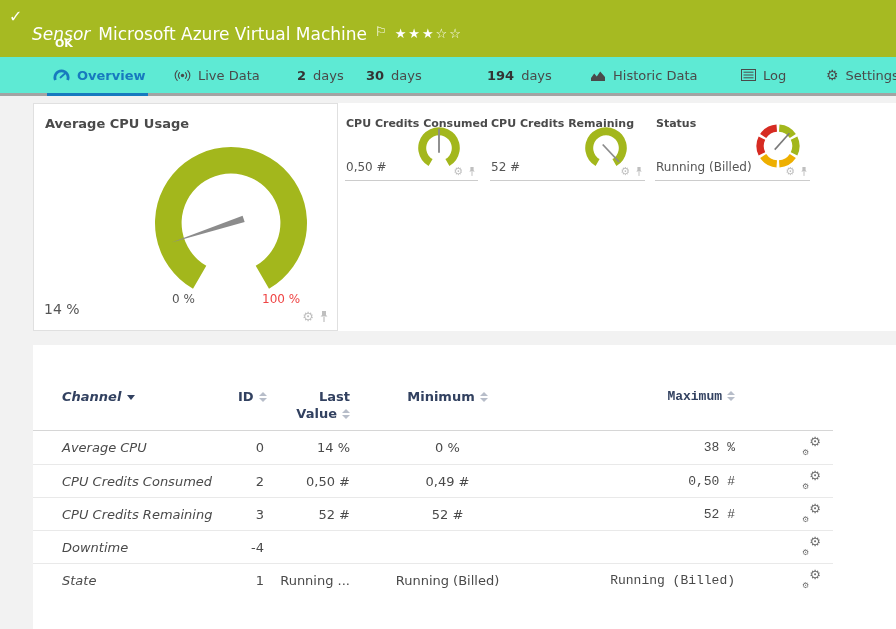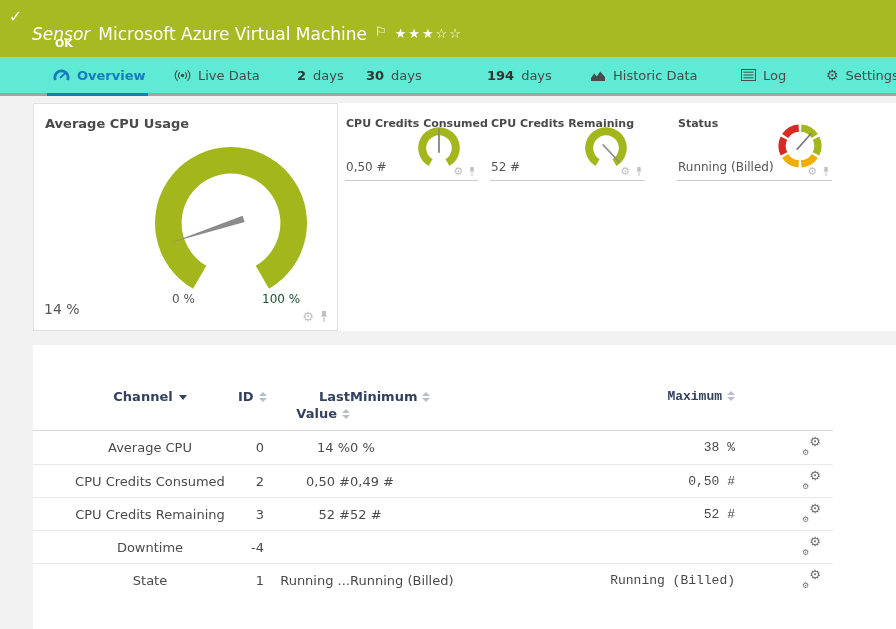--- a/index.html
+++ b/index.html
@@ -29,44 +29,44 @@
   
   .card { position:absolute; left:33px; width:863px; background:#fff; }
   .top-card { top:103px; height:228px; }
   .table-card { top:345px; height:284px; }
 
   
   .bigpanel { position:absolute; left:0; top:0; width:305px; height:228px; border:1px solid #E0E0E0; background:#fff; }
   .bigpanel .ptitle { position:absolute; left:11px; top:12px; font-size:13px; font-weight:700; color:#4A4A4A; }
   .biggauge { position:absolute; left:102px; top:24px; }
   .scale-min { position:absolute; left:138px; top:188px; font-size:12px; color:#555; }
-  .scale-max { position:absolute; left:228px; top:188px; font-size:12px; color:#14532d; }
+  .scale-max { position:absolute; left:228px; top:188px; font-size:12px; color:#ef4444; }
   .bigvalue { position:absolute; left:10px; top:197px; font-size:14px; color:#555; }
   .panel-icons { position:absolute; display:flex; align-items:center; gap:5px; }
   .bigpanel .panel-icons { right:8px; bottom:7px; }
   .gearsm { font-style:normal; font-size:13px; color:#BFBFBF; line-height:1; cursor:pointer; }
 
   
   .mini { position:absolute; top:8px; height:70px; border-bottom:1px solid #CCCCCC; background:#fff; }
   .mini-title { position:absolute; left:1px; top:6px; font-size:11px; font-weight:700; color:#4A4A4A; white-space:nowrap; }
   .mini-value { position:absolute; left:1px; bottom:6px; font-size:12px; color:#555; white-space:nowrap; }
   .mini .panel-icons { right:2px; bottom:3px; }
   .mini .gearsm { font-size:11px; }
   .mini svg.mgauge { position:absolute; }
 
   
   .tbl { position:absolute; left:0; top:30px; width:800px; }
   .trow { display:flex; align-items:center; height:33px; border-top:1px solid #E9E9E9; font-size:13px; color:#4A4A4A; }
   .trow.thead { height:56px; border-top:none; align-items:flex-start; padding-top:14px; font-weight:700; color:#324160; border-bottom:1px solid #D6D6D6; }
   .trow:nth-child(2) { border-top:none; }
   .c { white-space:nowrap; }
-  .c1 { width:205px; padding-left:29px; text-align:center; }
+  .c1 { width:205px; padding-left:29px; text-align:left;font-style:italic; }
   .c2 { width:26px; text-align:right; }
   .c3 { width:86px; text-align:right; }
-  .c4 { width:195px; text-align:left; }
+  .c4 { width:195px; text-align:center; }
   .c5 { width:190px; text-align:right;font-family:Liberation Mono, monospace; }
   .c6 { flex:1; padding-left:68px; }
   .caret { display:inline-block; width:0; height:0; border-left:4px solid transparent; border-right:4px solid transparent; border-top:5px solid #324160; margin-left:6px; vertical-align:middle; }
   .sort { display:inline-flex; flex-direction:column; gap:2px; margin-left:5px; vertical-align:middle; position:relative; top:-1px; cursor:pointer; }
   .sort i { display:block; width:0; height:0; border-left:4px solid transparent; border-right:4px solid transparent; }
   .sort .up { border-bottom:4px solid #B7BDC9; }
   .sort .down { border-top:4px solid #B7BDC9; }
   .lv2 { margin-top:2px; }
   .editgears { position:relative; display:inline-block; width:18px; height:18px; color:#6F6F6F; cursor:pointer; }
   .editgears .g1 { position:absolute; right:0; top:-3px; font-size:13px; font-style:normal; }
@@ -182,21 +182,21 @@
       <div class="mini-value">52 #</div>
       <div class="panel-icons">
         <i class="gearsm">⚙</i>
         <svg width="8" height="11" viewBox="0 0 10 13">
             <path d="M3 1 h4 v4 l1.5 1.5 h-7 L3 5 Z" fill="#BFBFBF"></path>
             <rect x="4.4" y="7" width="1.2" height="5" fill="#BFBFBF"></rect>
           </svg>
       </div>
     </div>
 
-    <div class="mini" style="left:644px;width:155px">
+    <div class="mini" style="left:622px;width:155px">
       <div class="mini-title">Status</div>
       <svg class="mgauge" style="left:97px;top:9px" width="52" height="52" viewBox="0 0 64 64">
         <path d="M33.53 10.05 A22 22 0 0 1 50.24 19.70" stroke="#A3B71C" stroke-width="9" fill="none"></path>
         <path d="M51.78 22.35 A22 22 0 0 1 51.78 41.65" stroke="#A3B71C" stroke-width="9" fill="none"></path>
         <path d="M50.24 44.30 A22 22 0 0 1 33.53 53.95" stroke="#EEAF00" stroke-width="9" fill="none"></path>
         <path d="M30.47 53.95 A22 22 0 0 1 13.76 44.30" stroke="#EEAF00" stroke-width="9" fill="none"></path>
         <path d="M12.22 41.65 A22 22 0 0 1 12.22 22.35" stroke="#D62B22" stroke-width="9" fill="none"></path>
         <path d="M13.76 19.70 A22 22 0 0 1 30.47 10.05" stroke="#D62B22" stroke-width="9" fill="none"></path>
         <line x1="28" y1="36.5" x2="46" y2="16.4" stroke="#7A7A7A" stroke-width="2"></line>
       </svg>

